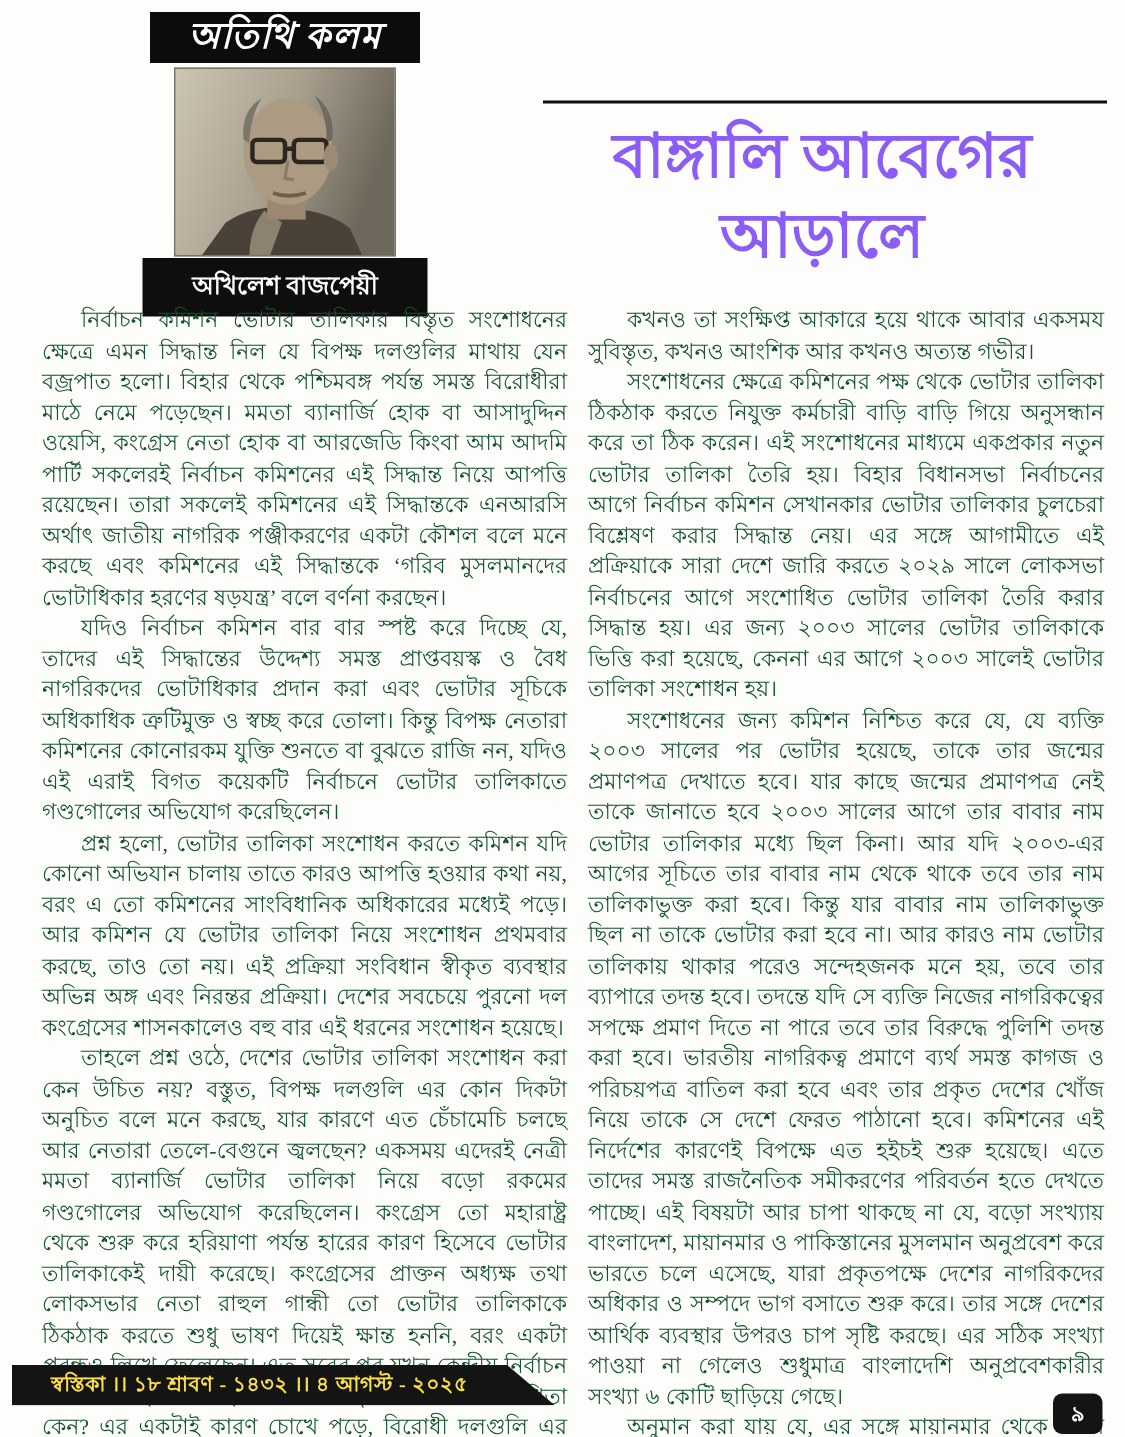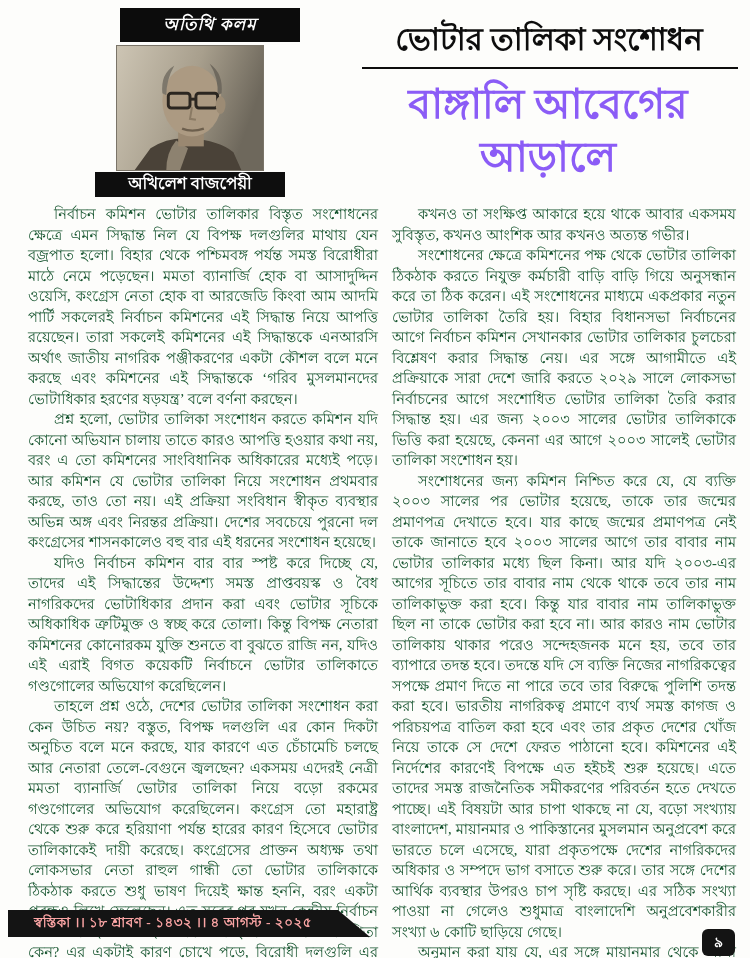--- a/index.html
+++ b/index.html
@@ -7,29 +7,29 @@
     position:relative; width:750px; height:958px;
     background:#fdfdfb; overflow:hidden;
     font-family:"Liberation Serif","DejaVu Serif",serif;
     color:#161616;
   }
   
   .guest-box{
     position:absolute; left:100px; top:8px; width:180px; height:34px;
     background:#0c0c0c; color:#fff;
     display:flex; align-items:center; justify-content:center;
-    font-size:17px; font-weight:bold; font-style:italic; letter-spacing:1px;margin-left:20px;
+    font-size:24px; font-weight:bold; font-style:italic; letter-spacing:1px;
   }
   .photo-frame{
     position:absolute; left:116px; top:45px; width:148px; height:126px;
     border:1px solid #7a7468; box-sizing:border-box; background:#b9b0a0;
   }
   .photo-frame svg{display:block; width:100%; height:100%;}
   .author-bar{
-    position:absolute; left:95px; top:172px; width:190px; height:25px;
+    position:absolute; left:95px; top:172px; width:190px; height:39px;
     background:#0e0e0e; color:#fff;
     display:flex; align-items:center; justify-content:center;
     font-size:16.5px; font-weight:bold;
   }
   
   .kicker{
     position:absolute; left:358px; top:22px; width:382px;
     text-align:center; font-size:31px; font-weight:bold; color:#0d0d0d;
     line-height:1.15;
   }
@@ -46,21 +46,21 @@
   .col-left{left:28px;}
   .col-right{left:392px; width:344px;}
   .col p{
     margin:0; text-align:justify; text-indent:26px;
     font-size:14.6px; line-height:20.5px; color:#14532d;
     word-spacing:0.5px;
   }
   
   .issue-banner{
     position:absolute; left:8px; top:910px; width:362px; height:27px;
-    background:#141414; color:#fca5a5;
+    background:#141414; color:#fde047;
     clip-path:polygon(0 0, calc(100% - 32px) 0, 100% 100%, 0 100%);
     display:flex; align-items:center; justify-content:center;
     padding-right:32px; box-sizing:border-box;
     font-size:13.5px; font-weight:bold; letter-spacing:0.5px;
   }
   .page-number{
     position:absolute; right:15px; top:929px; width:33px; height:27px;
     background:#141414; color:#fff; border-radius:6px;
     display:flex; align-items:center; justify-content:center;
     font-size:14px; font-weight:bold;
@@ -106,30 +106,29 @@
       <path d="M66 84 Q76 88 88 84" fill="none" stroke="#6d5f4d" stroke-width="2.5"></path>
 
       <ellipse cx="105" cy="60" rx="5" ry="9" fill="#9c8b74"></ellipse>
     </svg>
   </div>
 
   <div class="author-bar">
     <span>অখিলেশ বাজপেয়ী</span>
   </div>
 
-  <div class="kicker">ভোটার তালিকা সংশোধন</div>
   <div class="kicker-rule"></div>
   <div class="headline" style="color: #8b5cf6;">
     <span>বাঙ্গালি আবেগের আড়ালে</span><br>
   </div>
 
   <div class="col col-left">
     <p>নির্বাচন কমিশন ভোটার তালিকার বিস্তৃত সংশোধনের ক্ষেত্রে এমন সিদ্ধান্ত নিল যে বিপক্ষ দলগুলির মাথায় যেন বজ্রপাত হলো। বিহার থেকে পশ্চিমবঙ্গ পর্যন্ত সমস্ত বিরোধীরা মাঠে নেমে পড়েছেন। মমতা ব্যানার্জি হোক বা আসাদুদ্দিন ওয়েসি, কংগ্রেস নেতা হোক বা আরজেডি কিংবা আম আদমি পার্টি সকলেরই নির্বাচন কমিশনের এই সিদ্ধান্ত নিয়ে আপত্তি রয়েছেন। তারা সকলেই কমিশনের এই সিদ্ধান্তকে এনআরসি অর্থাৎ জাতীয় নাগরিক পঞ্জীকরণের একটা কৌশল বলে মনে করছে এবং কমিশনের এই সিদ্ধান্তকে ‘গরিব মুসলমানদের ভোটাধিকার হরণের ষড়যন্ত্র’ বলে বর্ণনা করছেন।</p>
+    <p>যদিও নির্বাচন কমিশন বার বার স্পষ্ট করে দিচ্ছে যে, তাদের এই সিদ্ধান্তের উদ্দেশ্য সমস্ত প্রাপ্তবয়স্ক ও বৈধ নাগরিকদের ভোটাধিকার প্রদান করা এবং ভোটার সূচিকে অধিকাধিক ত্রুটিমুক্ত ও স্বচ্ছ করে তোলা। কিন্তু বিপক্ষ নেতারা কমিশনের কোনোরকম যুক্তি শুনতে বা বুঝতে রাজি নন, যদিও এই এরাই বিগত কয়েকটি নির্বাচনে ভোটার তালিকাতে গণ্ডগোলের অভিযোগ করেছিলেন।</p>
     <p>প্রশ্ন হলো, ভোটার তালিকা সংশোধন করতে কমিশন যদি কোনো অভিযান চালায় তাতে কারও আপত্তি হওয়ার কথা নয়, বরং এ তো কমিশনের সাংবিধানিক অধিকারের মধ্যেই পড়ে। আর কমিশন যে ভোটার তালিকা নিয়ে সংশোধন প্রথমবার করছে, তাও তো নয়। এই প্রক্রিয়া সংবিধান স্বীকৃত ব্যবস্থার অভিন্ন অঙ্গ এবং নিরন্তর প্রক্রিয়া। দেশের সবচেয়ে পুরনো দল কংগ্রেসের শাসনকালেও বহু বার এই ধরনের সংশোধন হয়েছে।</p>
-    <p>যদিও নির্বাচন কমিশন বার বার স্পষ্ট করে দিচ্ছে যে, তাদের এই সিদ্ধান্তের উদ্দেশ্য সমস্ত প্রাপ্তবয়স্ক ও বৈধ নাগরিকদের ভোটাধিকার প্রদান করা এবং ভোটার সূচিকে অধিকাধিক ত্রুটিমুক্ত ও স্বচ্ছ করে তোলা। কিন্তু বিপক্ষ নেতারা কমিশনের কোনোরকম যুক্তি শুনতে বা বুঝতে রাজি নন, যদিও এই এরাই বিগত কয়েকটি নির্বাচনে ভোটার তালিকাতে গণ্ডগোলের অভিযোগ করেছিলেন।</p>
     <p>তাহলে প্রশ্ন ওঠে, দেশের ভোটার তালিকা সংশোধন করা কেন উচিত নয়? বস্তুত, বিপক্ষ দলগুলি এর কোন দিকটা অনুচিত বলে মনে করছে, যার কারণে এত চেঁচামেচি চলছে আর নেতারা তেলে-বেগুনে জ্বলছেন? একসময় এদেরই নেত্রী মমতা ব্যানার্জি ভোটার তালিকা নিয়ে বড়ো রকমের গণ্ডগোলের অভিযোগ করেছিলেন। কংগ্রেস তো মহারাষ্ট্র থেকে শুরু করে হরিয়াণা পর্যন্ত হারের কারণ হিসেবে ভোটার তালিকাকেই দায়ী করেছে। কংগ্রেসের প্রাক্তন অধ্যক্ষ তথা লোকসভার নেতা রাহুল গান্ধী তো ভোটার তালিকাকে ঠিকঠাক করতে শুধু ভাষণ দিয়েই ক্ষান্ত হননি, বরং একটা প্রবন্ধও লিখে ফেলেছেন। এত সবের পর যখন কেন্দ্রীয় নির্বাচন কমিশন সেই কাজটাই করতে যাচ্ছে তখন এত বিরোধিতা কেন? এর একটাই কারণ চোখে পড়ে, বিরোধী দলগুলি এর ফলে নিজেদের রাজনৈতিক সমীকরণে বড়ো ধরনের বিপর্যয়ের আশঙ্কা করছে।</p>
 
   </div>
 
   <div class="col col-right">
     <p>কখনও তা সংক্ষিপ্ত আকারে হয়ে থাকে আবার একসময সুবিস্তৃত, কখনও আংশিক আর কখনও অত্যন্ত গভীর।</p>
     <p>সংশোধনের ক্ষেত্রে কমিশনের পক্ষ থেকে ভোটার তালিকা ঠিকঠাক করতে নিযুক্ত কর্মচারী বাড়ি বাড়ি গিয়ে অনুসন্ধান করে তা ঠিক করেন। এই সংশোধনের মাধ্যমে একপ্রকার নতুন ভোটার তালিকা তৈরি হয়। বিহার বিধানসভা নির্বাচনের আগে নির্বাচন কমিশন সেখানকার ভোটার তালিকার চুলচেরা বিশ্লেষণ করার সিদ্ধান্ত নেয়। এর সঙ্গে আগামীতে এই প্রক্রিয়াকে সারা দেশে জারি করতে ২০২৯ সালে লোকসভা নির্বাচনের আগে সংশোধিত ভোটার তালিকা তৈরি করার সিদ্ধান্ত হয়। এর জন্য ২০০৩ সালের ভোটার তালিকাকে ভিত্তি করা হয়েছে, কেননা এর আগে ২০০৩ সালেই ভোটার তালিকা সংশোধন হয়।</p>
     <p>সংশোধনের জন্য কমিশন নিশ্চিত করে যে, যে ব্যক্তি ২০০৩ সালের পর ভোটার হয়েছে, তাকে তার জন্মের প্রমাণপত্র দেখাতে হবে। যার কাছে জন্মের প্রমাণপত্র নেই তাকে জানাতে হবে ২০০৩ সালের আগে তার বাবার নাম ভোটার তালিকার মধ্যে ছিল কিনা। আর যদি ২০০৩-এর আগের সূচিতে তার বাবার নাম থেকে থাকে তবে তার নাম তালিকাভুক্ত করা হবে। কিন্তু যার বাবার নাম তালিকাভুক্ত ছিল না তাকে ভোটার করা হবে না। আর কারও নাম ভোটার তালিকায় থাকার পরেও সন্দেহজনক মনে হয়, তবে তার ব্যাপারে তদন্ত হবে। তদন্তে যদি সে ব্যক্তি নিজের নাগরিকত্বের সপক্ষে প্রমাণ দিতে না পারে তবে তার বিরুদ্ধে পুলিশি তদন্ত করা হবে। ভারতীয় নাগরিকত্ব প্রমাণে ব্যর্থ সমস্ত কাগজ ও পরিচয়পত্র বাতিল করা হবে এবং তার প্রকৃত দেশের খোঁজ নিয়ে তাকে সে দেশে ফেরত পাঠানো হবে। কমিশনের এই নির্দেশের কারণেই বিপক্ষে এত হইচই শুরু হয়েছে। এতে তাদের সমস্ত রাজনৈতিক সমীকরণের পরিবর্তন হতে দেখতে পাচ্ছে। এই বিষয়টা আর চাপা থাকছে না যে, বড়ো সংখ্যায় বাংলাদেশ, মায়ানমার ও পাকিস্তানের মুসলমান অনুপ্রবেশ করে ভারতে চলে এসেছে, যারা প্রকৃতপক্ষে দেশের নাগরিকদের অধিকার ও সম্পদে ভাগ বসাতে শুরু করে। তার সঙ্গে দেশের আর্থিক ব্যবস্থার উপরও চাপ সৃষ্টি করছে। এর সঠিক সংখ্যা পাওয়া না গেলেও শুধুমাত্র বাংলাদেশি অনুপ্রবেশকারীর সংখ্যা ৬ কোটি ছাড়িয়ে গেছে।</p>
     <p>অনুমান করা যায় যে, এর সঙ্গে মায়ানমার থেকে আসা রোহিঙ্গা মুসলমান বা পাকিস্তান থেকে পাসপোর্ট, ভিসা নিয়ে এসে বিভিন্ন রাজ্যে আত্মগোপন করে থাকা মুসলমানদের সংখ্যাও খুব একটা কম নয়। এমন অভিযোগ প্রায়ই শুনতে পাওয়া যায় যে, অনুপ্রবেশকারীরা বিভিন্ন রাজ্যে সরকারি কর্মচারীদের সঙ্গে যোগসাজশ করে, আবার কোনো কোনে রাজ্যে স্থানীয় সরকারের অনুগ্রহে আধার কার্ড, ভোটার কার্ড সব বানিয়ে ফেলেছে। তার ফলে, দেশের বহু রাজ্যে এবং বহু জেলায় জনসংখ্যাগত পরিসংখ্যানে</p>
   </div>

